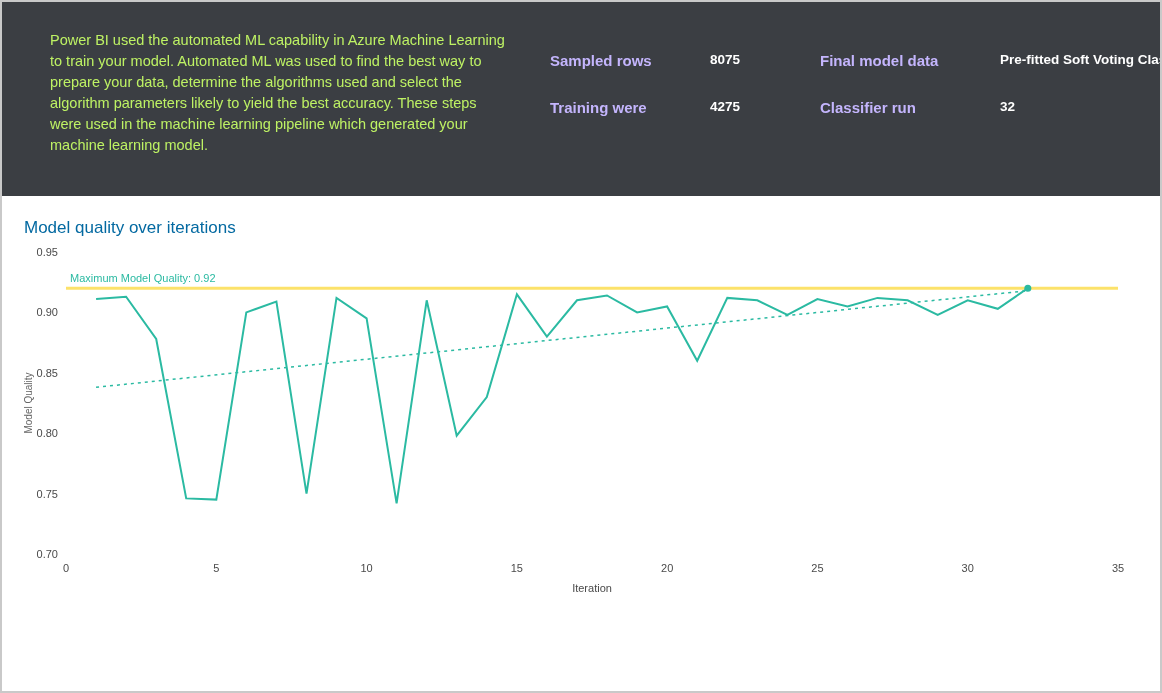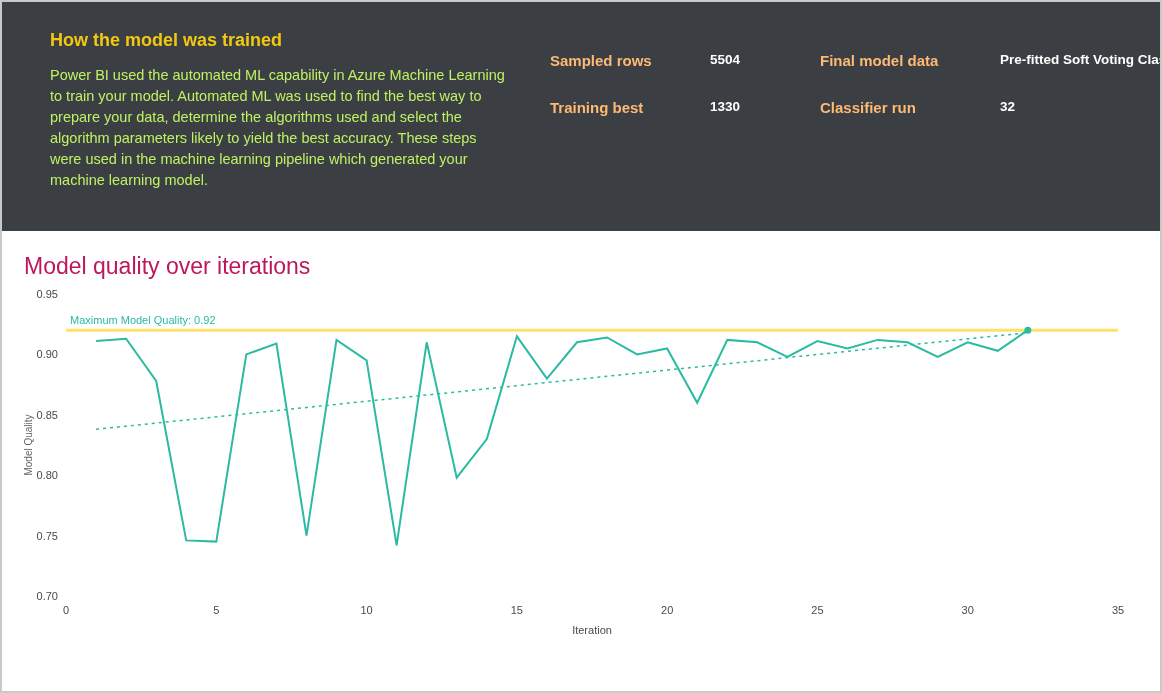--- a/index.html
+++ b/index.html
@@ -43,36 +43,36 @@
     flex: 1;
     display: grid;
     grid-template-columns: 130px 80px 150px 1fr;
     column-gap: 30px;
     row-gap: 30px;
     align-content: start;
     padding-top: 22px;
     font-size: 15px;
   }
   .stat-label {
-    color: #fdba74;
+    color: #c4b5fd;
     font-weight: 700;
     white-space: nowrap;
   }
   .stat-value {
     color: #fff;
     font-weight: 600;
     white-space: nowrap;
     font-size: 13.5px;
   }
   .chart-section {
     padding: 22px 16px 12px 16px;
   }
   .chart-title {
-    font-size: 23px;
-    color: #be185d;
+    font-size: 17px;
+    color: #0369a1;
     margin: 0 0 4px 6px;
     font-weight: 400;
   }
   .chart-wrap {
     position: relative;
     width: 1120px;
     height: 360px;
   }
   svg { display: block; }
   .tick-label {
@@ -108,31 +108,30 @@
     font-weight: 500;
   }
 </style>
 </head>
 <body>
 
 <div class="page">
 
   <div class="hero">
     <div class="hero-left">
-      <div class="hero-title">How the model was trained</div>
       <div class="hero-desc">Power BI used the automated ML capability in Azure Machine Learning to train your model. Automated ML was used to find the best way to prepare your data, determine the algorithms used and select the algorithm parameters likely to yield the best accuracy. These steps were used in the machine learning pipeline which generated your machine learning model.</div>
     </div>
     <div class="hero-right">
       <div class="stat-label">Sampled rows</div>
-      <div class="stat-value">5504</div>
+      <div class="stat-value">8075</div>
       <div class="stat-label">Final model data</div>
       <div class="stat-value">Pre-fitted Soft Voting Classifier</div>
 
-      <div class="stat-label">Training best</div>
-      <div class="stat-value">1330</div>
+      <div class="stat-label">Training were</div>
+      <div class="stat-value">4275</div>
       <div class="stat-label">Classifier run</div>
       <div class="stat-value">32</div>
     </div>
   </div>
 
   <div class="chart-section">
     <h2 class="chart-title">Model quality over iterations</h2>
     <div class="chart-wrap">
       <svg id="chart-svg" width="1120" height="360">
           <text x="40" y="316" text-anchor="end" class="tick-label">0.70</text>

